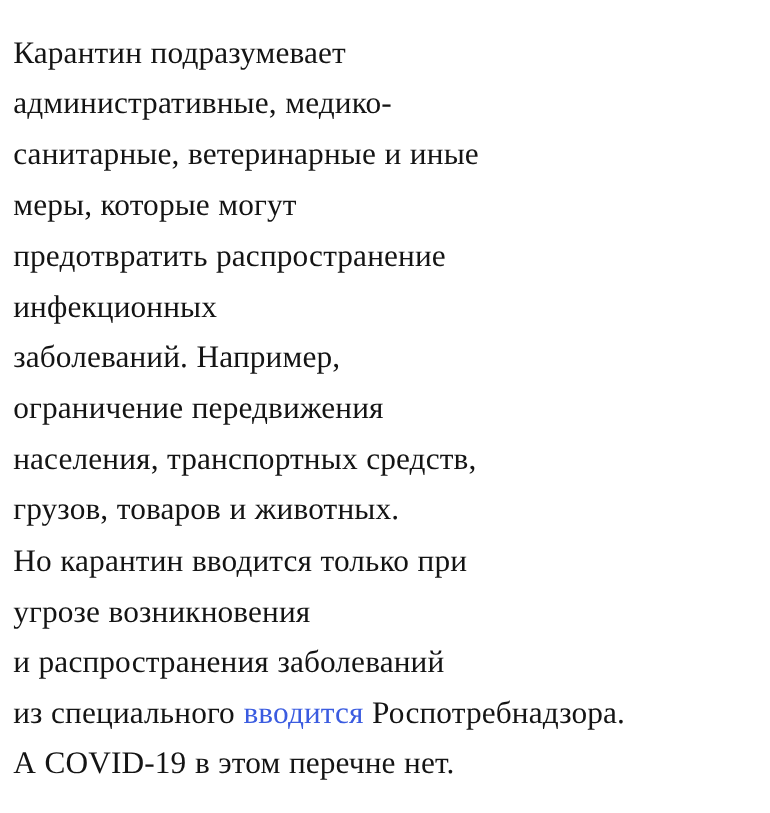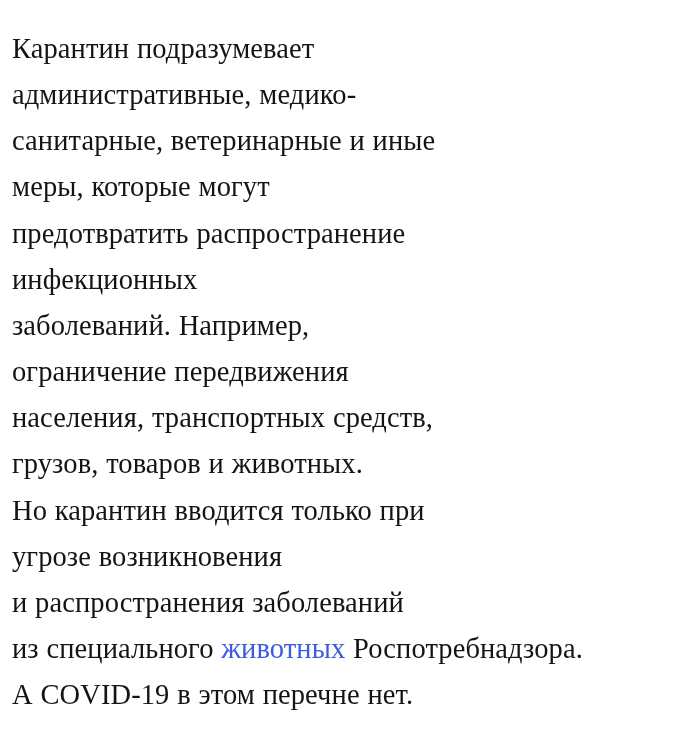--- a/index.html
+++ b/index.html
@@ -43,16 +43,16 @@
 меры, которые могут
 предотвратить распространение
 инфекционных
 заболеваний. Например,
 ограничение передвижения
 населения, транспортных средств,
 грузов, товаров и животных.
 Но карантин вводится только при
 угрозе возникновения
 и распространения заболеваний
-из специального </span><a class="link" href="#">животных</a><span> Роспотребнадзора.
+из специального </span><a class="link" href="#">вводится</a><span> Роспотребнадзора.
 А COVID-19 в этом перечне нет.</span></div>
 
 </div>
 
 </body></html>

